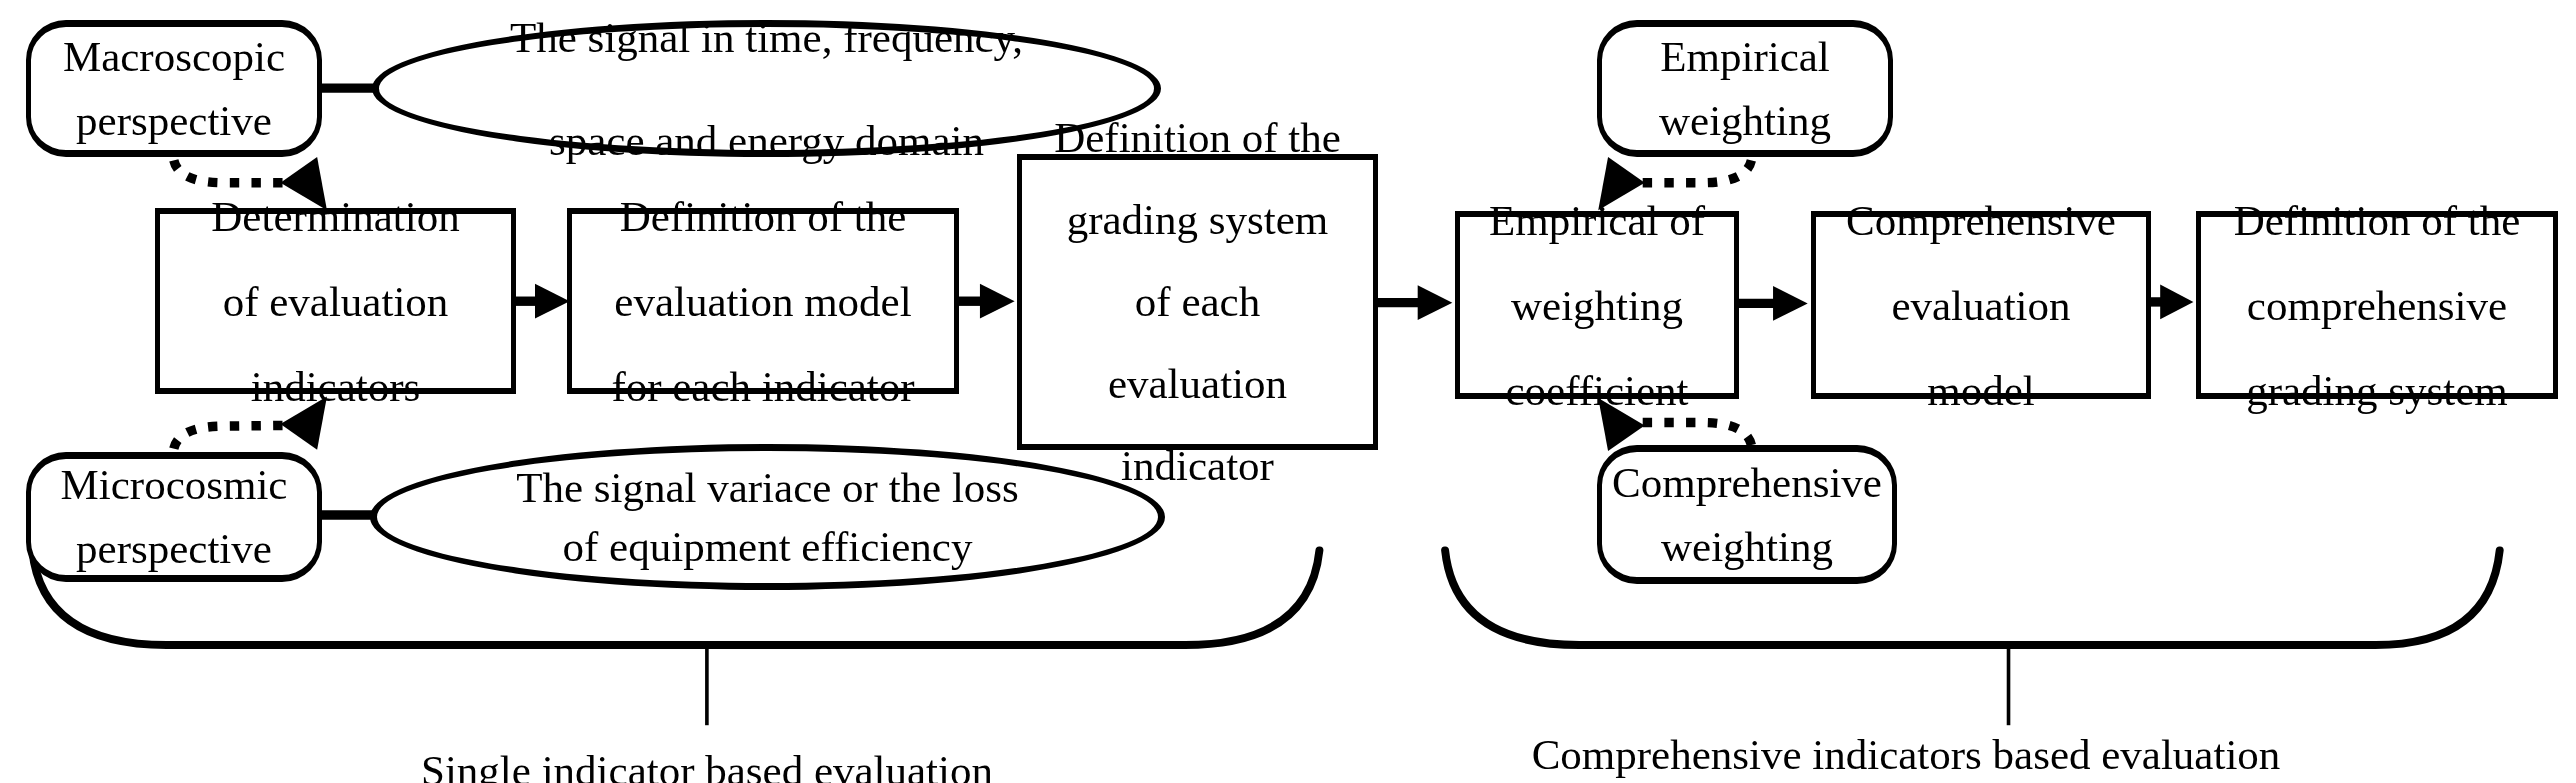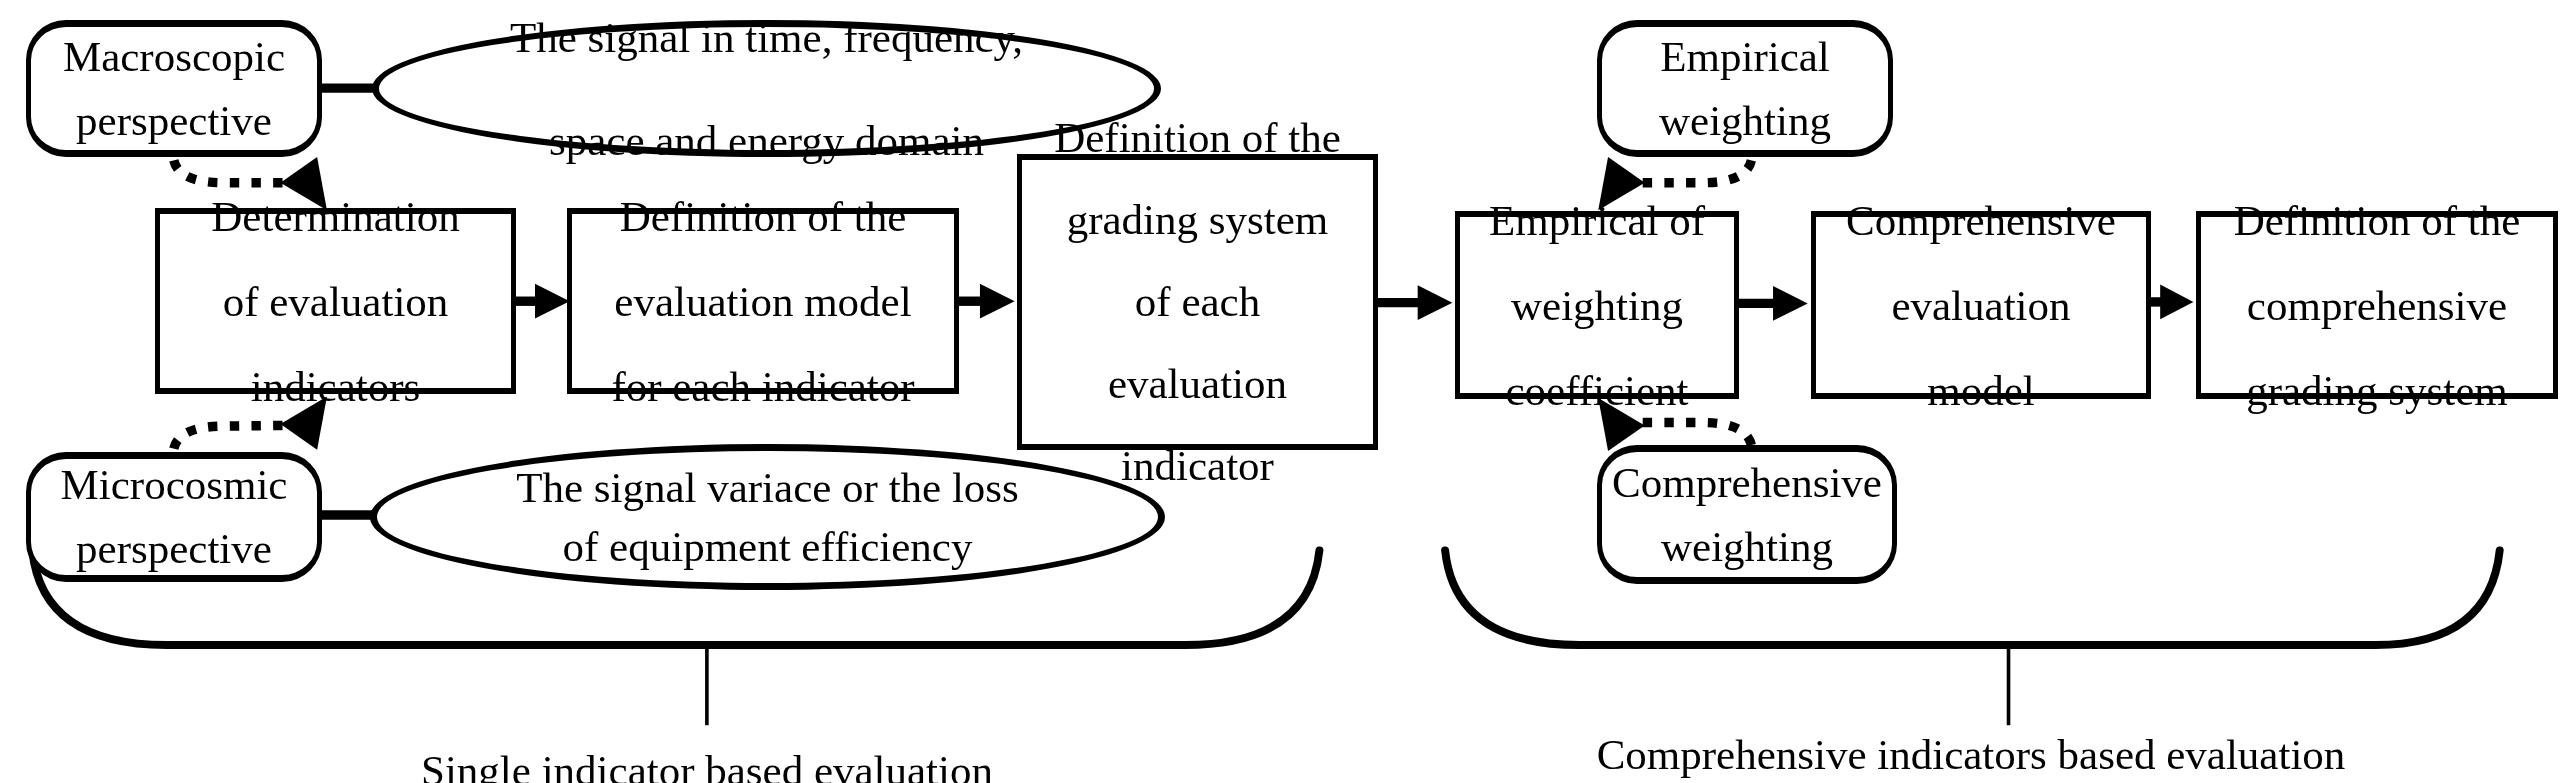--- a/index.html
+++ b/index.html
@@ -174,16 +174,16 @@
     <span>model</span>
   </div>
 
   <div class="node pbox" style="left:2196px; top:211px; width:362px; height:188px;">
     <span>Definition of the</span>
     <span>comprehensive</span>
     <span>grading system</span>
   </div>
 
   <div class="glabel" style="left:707px; top:746px;">Single indicator based evaluation</div>
-  <div class="glabel" style="left:1971px; top:730px;">Comprehensive indicators based evaluation</div>
+  <div class="glabel" style="left:1906px; top:730px;">Comprehensive indicators based evaluation</div>
 
 </div>
 
 
 </body></html>

